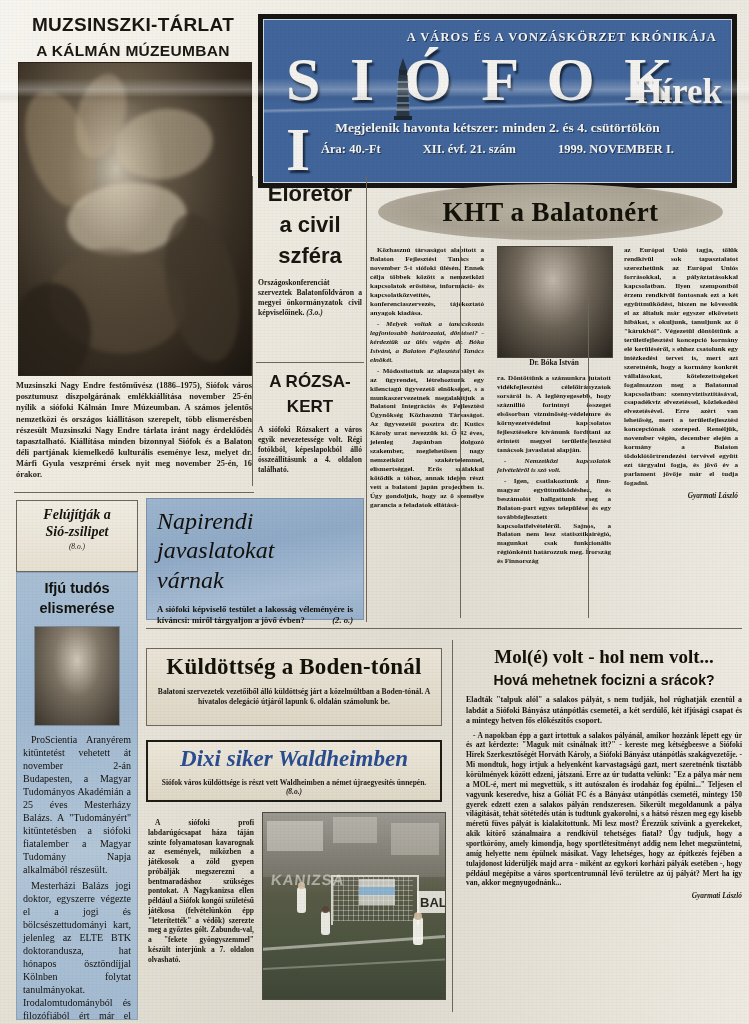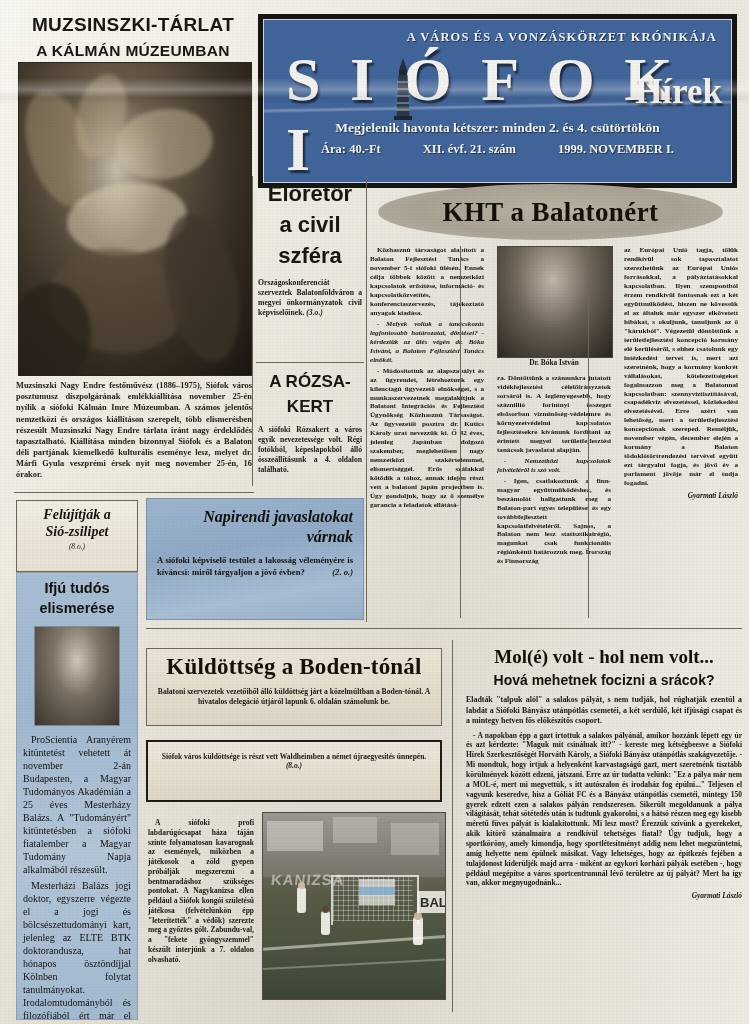--- a/index.html
+++ b/index.html
@@ -226,21 +226,21 @@
   }
   .sig { text-align: right; font-style: italic; font-weight: bold; font-size: 7.4px; margin-top: 3px; }
 
   
   #napirendi {
     left: 146px; top: 498px; width: 218px; height: 122px;
     background: linear-gradient(170deg,#9db5ce 0%, #8fa9c6 40%, #a8bdd4 75%, #97b0ca 100%);
     border: 1px solid #7e93ab; box-sizing: border-box; padding: 8px 10px;
   }
   #napirendi .hl {
-    text-align: right; font-style: italic; font-weight: bold; font-size: 16px;
+    text-align: left; font-style: italic; font-weight: normal; font-size: 24px;
     line-height: 1.22; color: #12100c; font-family: "Liberation Serif", serif;
   }
   #napirendi .body {
     margin-top: 9px; font-size: 8.6px; line-height: 1.34; text-align: justify;
     font-weight: bold; color: #121009;
   }
   #napirendi .ref { font-style: italic; float: right; }
 
   
   #kuldottseg {
@@ -436,20 +436,21 @@
       <span class="ref">(2. o.)</span>
     </div>
   </div>
 
   <div class="abs" id="kuldottseg">
     <div class="hl">Küldöttség a Boden-tónál</div>
     <div class="body">Balatoni szervezetek vezetőiből álló küldöttség járt a közelmúltban a Boden-tónál. A hivatalos delegáció útjáról lapunk 6. oldalán számolunk be.</div>
   </div>
 
   <div class="abs" id="dixi">
+    <div class="hl">Dixi siker Waldheimben</div>
     <div class="body">
       <span>Siófok város küldöttsége is részt vett Waldheimben a német újraegyesítés ünnepén.</span>
       <span style="font-style:italic">(8.o.)</span>
     </div>
   </div>
 
   <div class="abs" id="soccer-text">
     <p>A siófoki profi labdarúgócsapat háza táján szinte folyamatosan kavarognak az események, miközben a játékosok a zöld gyepen próbálják megszerezni a bentmaradáshoz szükséges pontokat. A Nagykanizsa ellen például a Siófok kongói születésű játékosa (felvételünkön épp "leterítették" a védők) szerezte meg a győztes gólt. Zabundu-val, a "fekete gyöngyszemmel" készült interjúnk a 7. oldalon olvasható.</p>
   </div>
 

